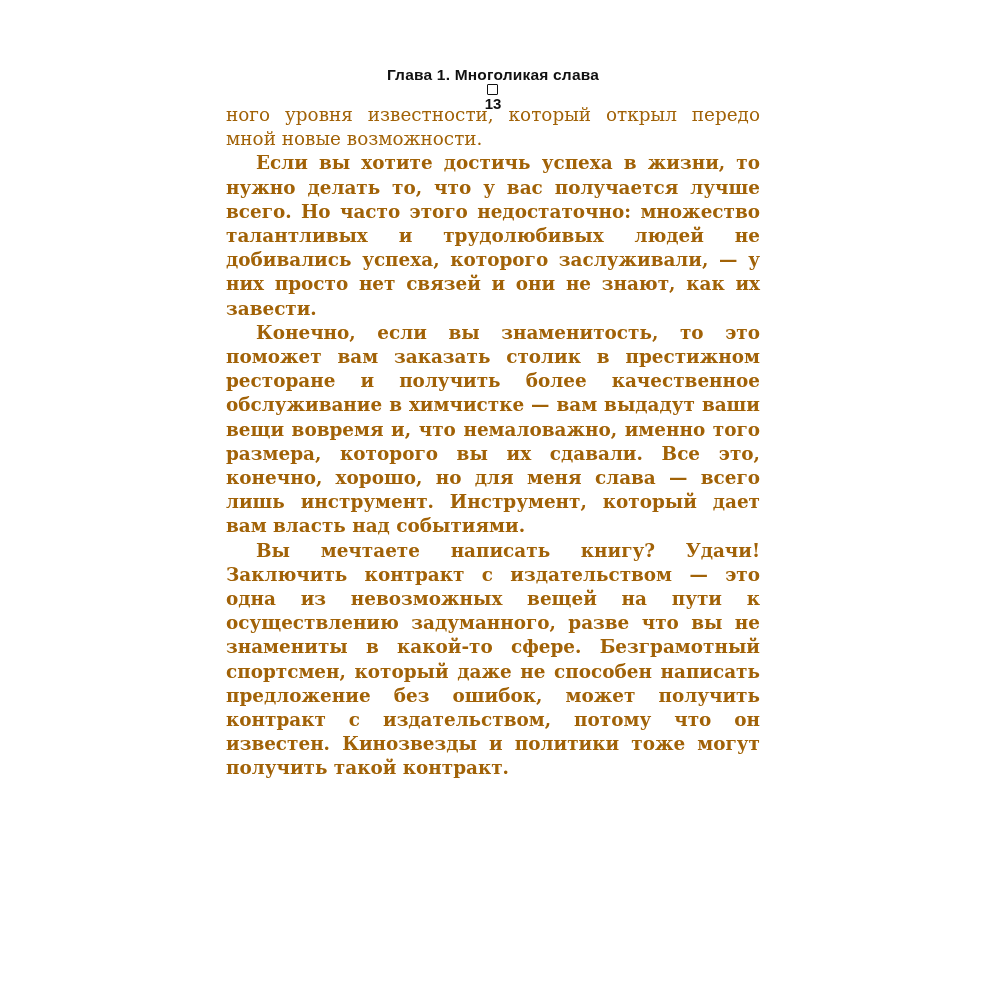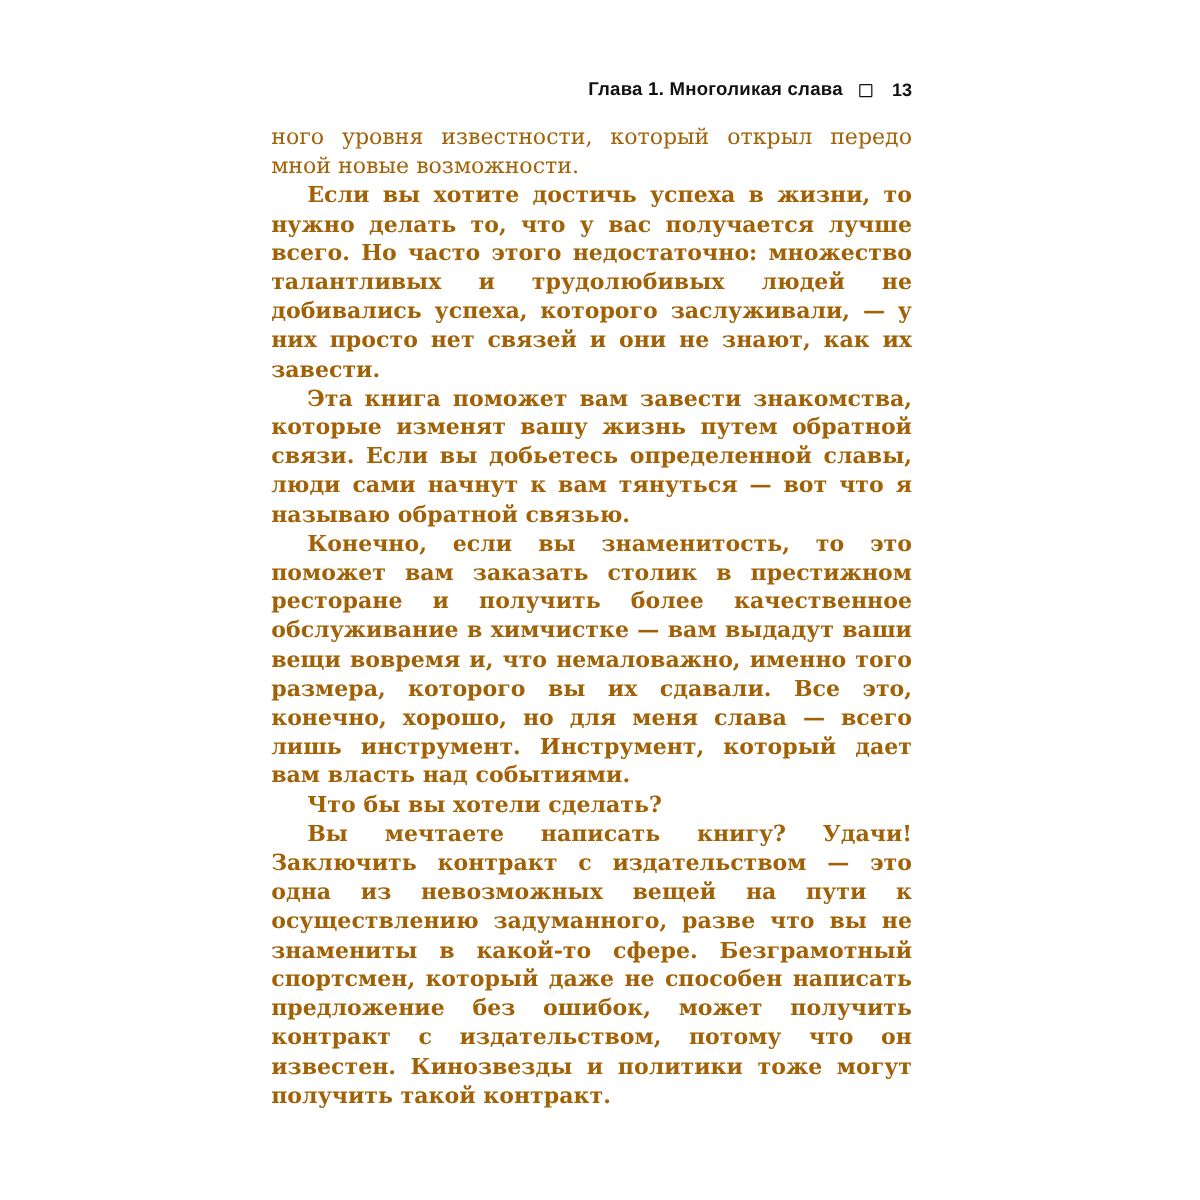--- a/index.html
+++ b/index.html
@@ -21,20 +21,21 @@
     left: 226px;
     width: 534px;
     display: flex;
     justify-content: flex-end;
     align-items: center;
     font-family: "Liberation Sans", sans-serif;
     font-weight: bold;
     font-size: 15.5px;
     color: #111111;
     white-space: nowrap;
+    flex-direction: column;
   }
   .chapter-title {
     letter-spacing: 0.2px;
   }
   .square-icon {
     display: inline-block;
     width: 9px;
     height: 9px;
     border: 1.8px solid #111111;
     border-radius: 1px;
@@ -71,19 +72,17 @@
 
   <div class="running-header">
     <span class="chapter-title">Глава 1. Многоликая слава</span>
     <span class="square-icon"></span>
     <span class="page-number">13</span>
   </div>
 
   <div class="text-block">
     <p>ного уровня известности, который открыл передо мной новые возможности.</p>
     <p class="indent">Если вы хотите достичь успеха в жизни, то нужно делать то, что у вас получается лучше всего. Но часто этого недостаточно: множество талантливых и трудолюбивых людей не добивались успеха, которого заслуживали, — у них просто нет связей и они не знают, как их завести.</p>
-    <p class="indent">Эта книга поможет вам завести знакомства, которые изменят вашу жизнь путем обратной связи. Если вы добьетесь определенной славы, люди сами начнут к вам тянуться — вот что я называю обратной связью.</p>
     <p class="indent">Конечно, если вы знаменитость, то это поможет вам заказать столик в престижном ресторане и получить более качественное обслуживание в химчистке — вам выдадут ваши вещи вовремя и, что немаловажно, именно того размера, которого вы их сдавали. Все это, конечно, хорошо, но для меня слава — всего лишь инструмент. Инструмент, который дает вам власть над событиями.</p>
-    <p class="indent">Что бы вы хотели сделать?</p>
     <p class="indent">Вы мечтаете написать книгу? Удачи! Заключить контракт с издательством — это одна из невозможных вещей на пути к осуществлению задуманного, разве что вы не знамениты в какой-то сфере. Безграмотный спортсмен, который даже не способен написать предложение без ошибок, может получить контракт с издательством, потому что он известен. Кинозвезды и политики тоже могут получить такой контракт.</p>
   </div>
 
 </div>
 
 </body></html>

